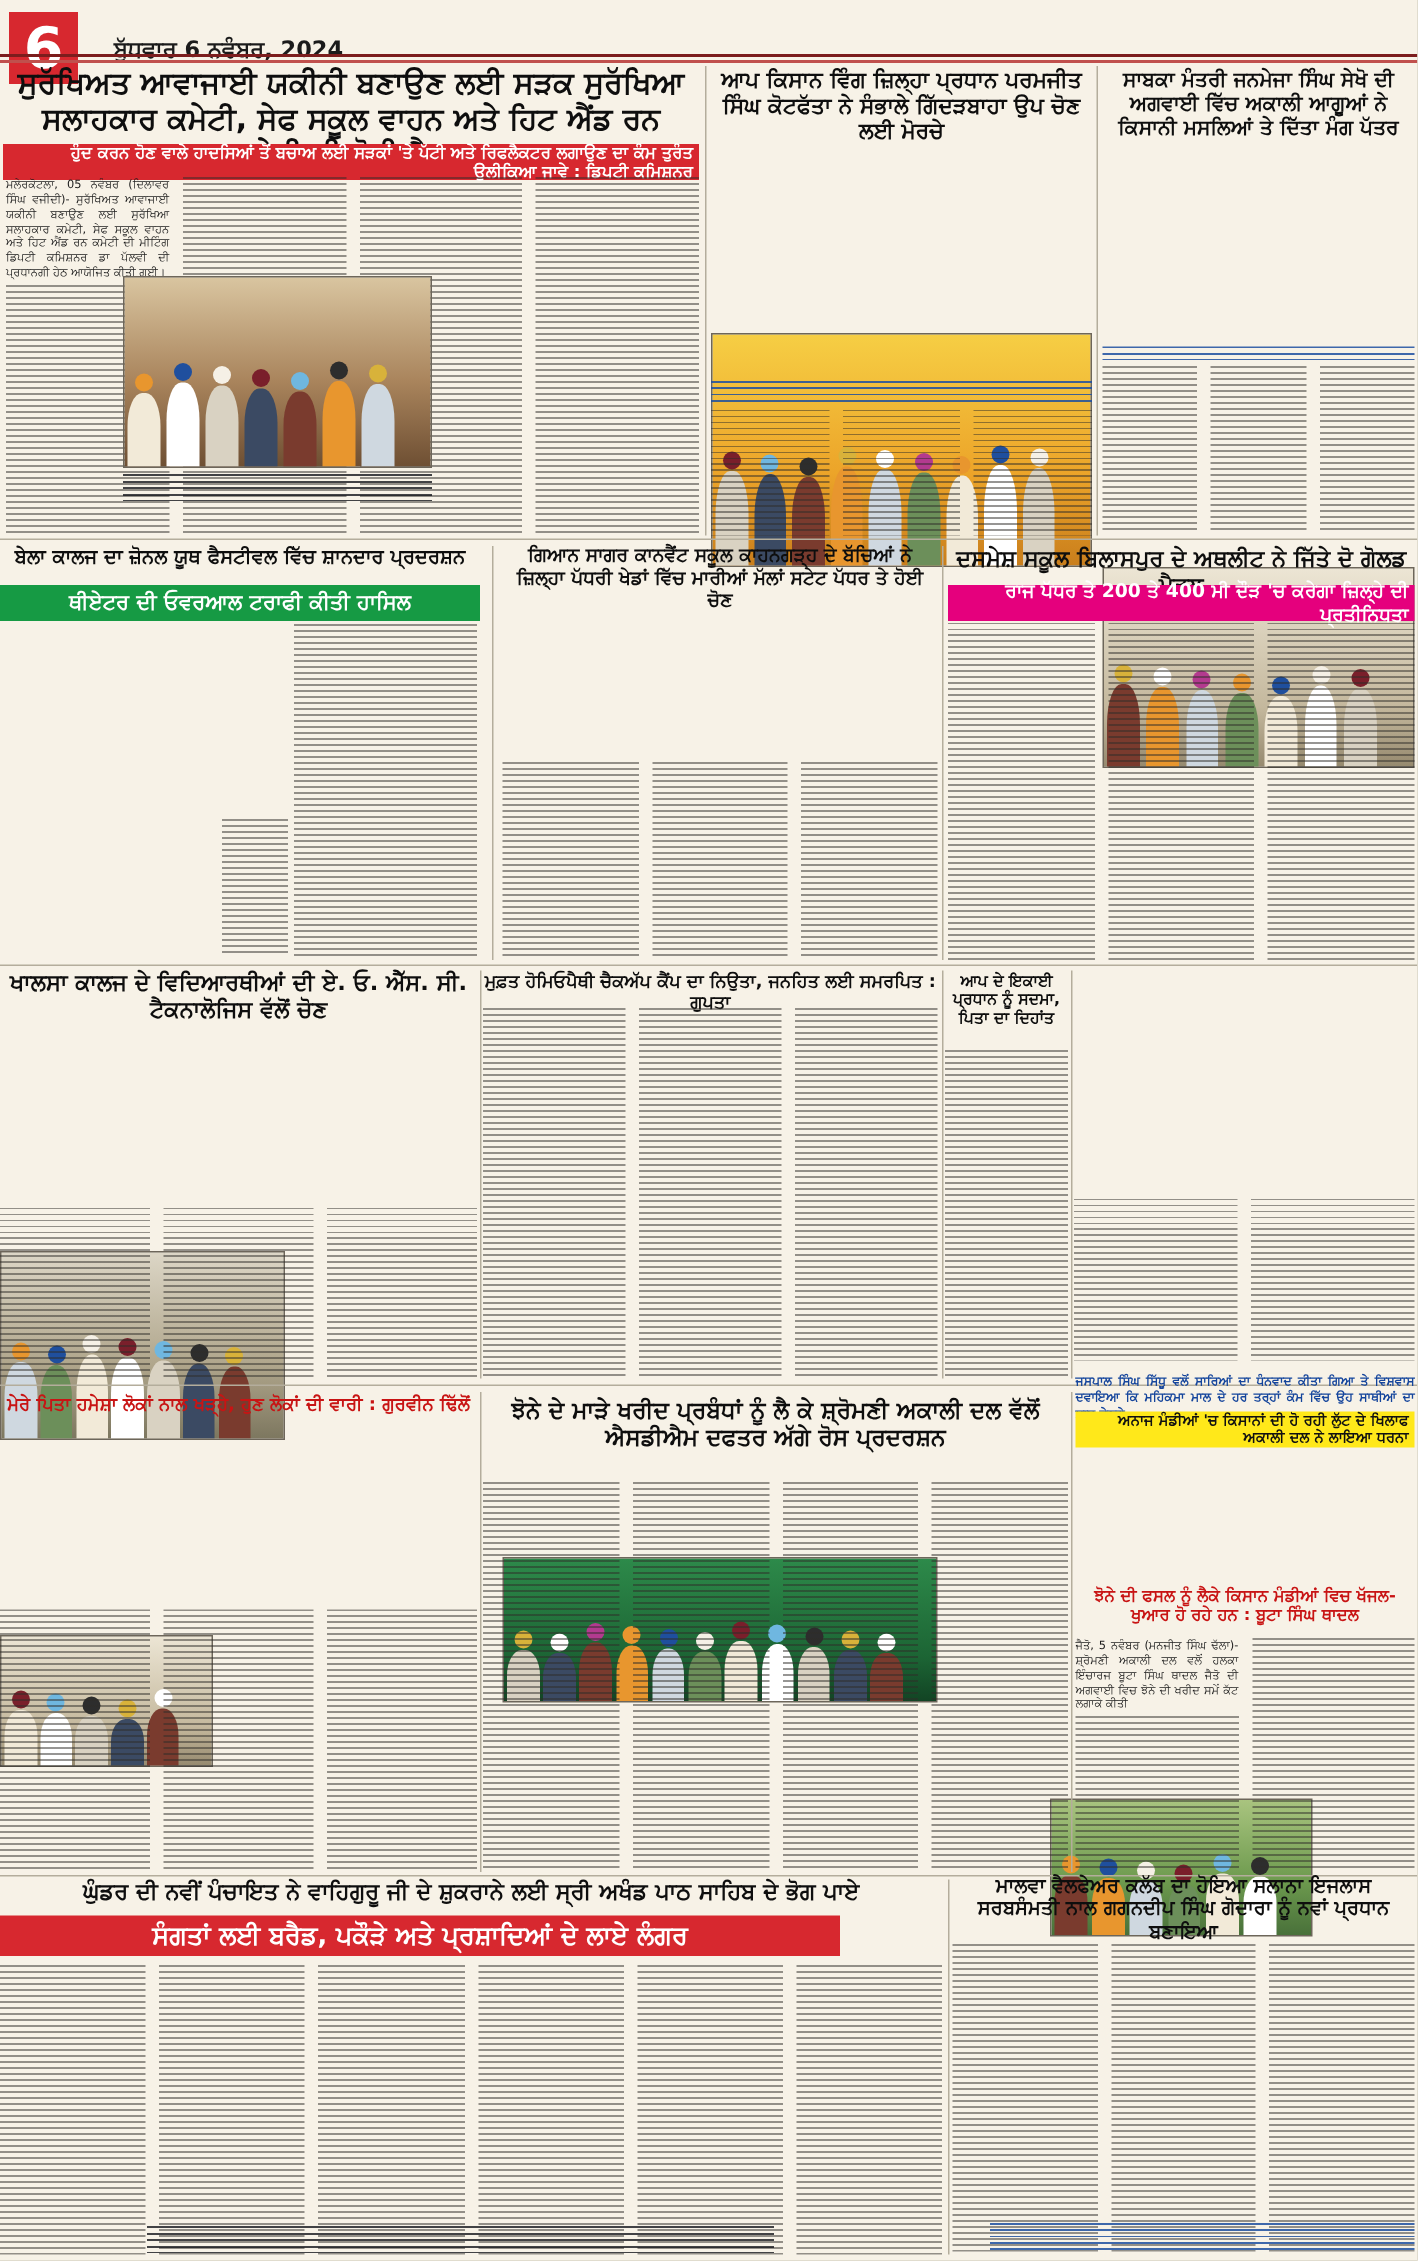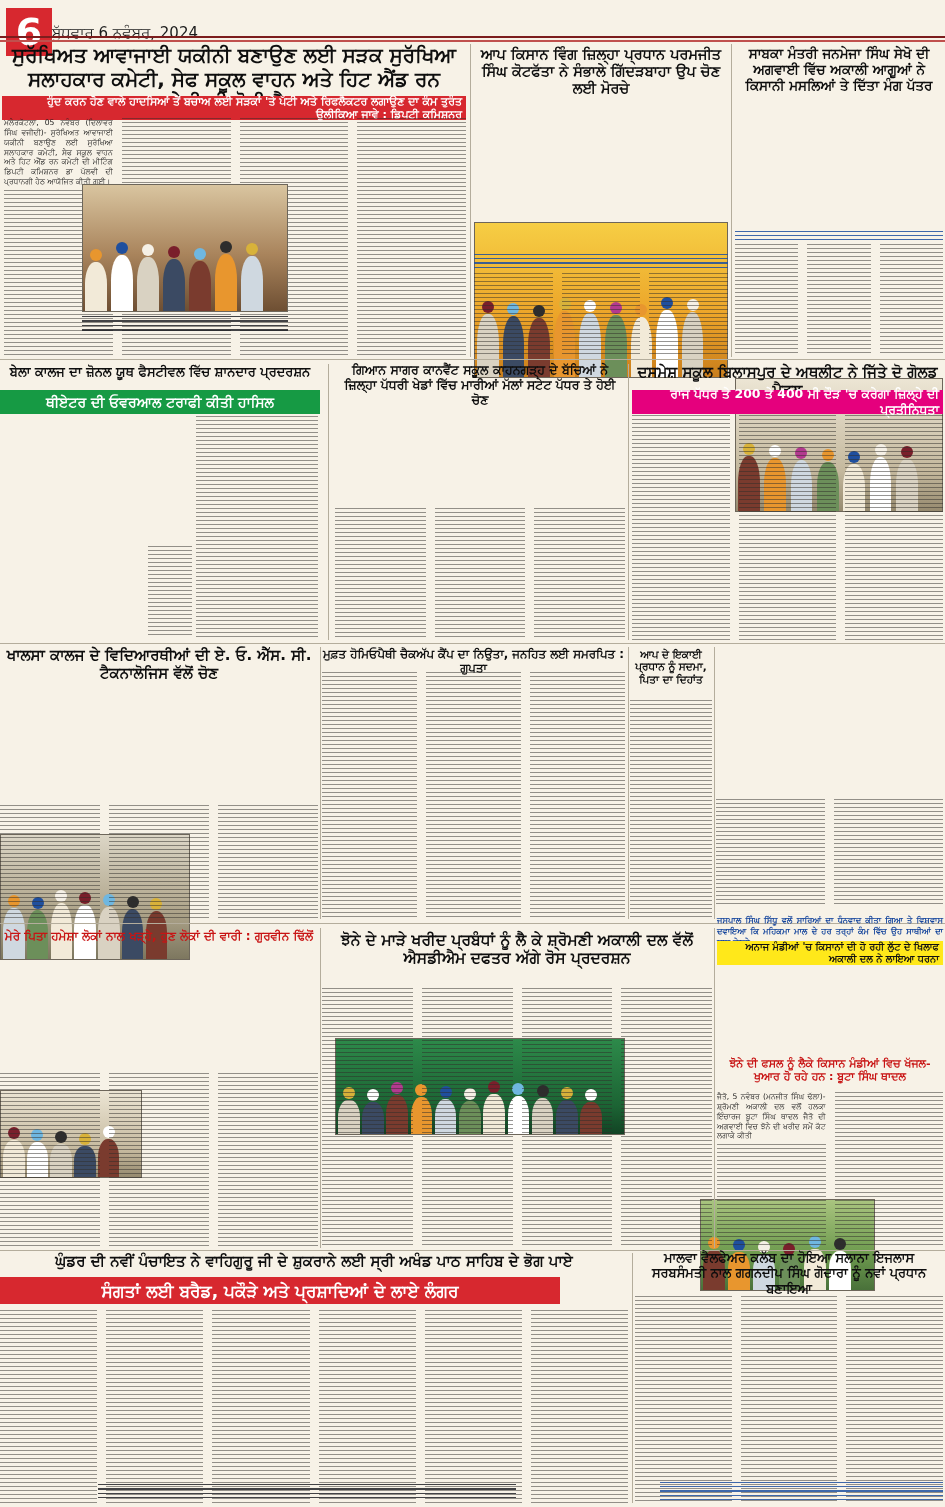--- a/index.html
+++ b/index.html
@@ -43,21 +43,21 @@
   .masthead .b{color:#1f4ea1;position:relative;display:inline-block;}
   .flag{position:absolute;left:4px;top:-11px;width:14px;height:14px;}
   .rule2{position:absolute;left:0;width:945px;border-top:2px solid #7c1d1d;border-bottom:2px solid #c0504d;height:2px;}
 </style>
 </head>
 <body>
 
 <div class="page">
 
   <div class="abs pageno" style="left:6px;top:8px;width:46px;height:48px;font-size:38px;">6</div>
-  <div class="abs" style="left:52px;top:24px;font-size:15px;font-weight:normal;color:#1b1b1b;">ਬੁੱਧਵਾਰ 6 ਨਵੰਬਰ, 2024</div>
+  <div class="abs" style="left:76px;top:24px;font-size:15px;font-weight:bold;color:#1b1b1b;">ਬੁੱਧਵਾਰ 6 ਨਵੰਬਰ, 2024</div>
 
   <div class="rule2" style="top:36px;"></div>
 
   <div class="abs hl" style="left:2px;top:44px;width:464px;font-size:20px;">ਸੁਰੱਖਿਅਤ ਆਵਾਜਾਈ ਯਕੀਨੀ ਬਣਾਉਣ ਲਈ ਸੜਕ ਸੁਰੱਖਿਆ ਸਲਾਹਕਾਰ ਕਮੇਟੀ, ਸੇਫ ਸਕੂਲ ਵਾਹਨ ਅਤੇ ਹਿਟ ਐਂਡ ਰਨ ਕਮੇਟੀ ਦੀ ਹੋਈ ਬੈਠਕ</div>
   <div class="abs banner red" style="left:2px;top:96px;width:464px;height:17px;font-size:11px;">ਹੁੰਦ ਕਰਨ ਹੋਣ ਵਾਲੇ ਹਾਦਸਿਆਂ ਤੋਂ ਬਚਾਅ ਲਈ ਸੜਕਾਂ 'ਤੇ ਪੱਟੀ ਅਤੇ ਰਿਫਲੈਕਟਰ ਲਗਾਉਣ ਦਾ ਕੰਮ ਤੁਰੰਤ ਉਲੀਕਿਆ ਜਾਵੇ : ਡਿਪਟੀ ਕਮਿਸ਼ਨਰ</div>
   <div class="abs cols" style="left:4px;top:118px;width:462px;height:238px;">
     <div class="col">
         <div class="lead">ਮਲੇਰਕੋਟਲਾ, 05 ਨਵੰਬਰ (ਦਿਲਾਵਰ ਸਿੰਘ ਵਜੀਦੀ)- ਸੁਰੱਖਿਅਤ ਆਵਾਜਾਈ ਯਕੀਨੀ ਬਣਾਉਣ ਲਈ ਸੁਰੱਖਿਆ ਸਲਾਹਕਾਰ ਕਮੇਟੀ, ਸੇਫ ਸਕੂਲ ਵਾਹਨ ਅਤੇ ਹਿਟ ਐਂਡ ਰਨ ਕਮੇਟੀ ਦੀ ਮੀਟਿੰਗ ਡਿਪਟੀ ਕਮਿਸ਼ਨਰ ਡਾ ਪੱਲਵੀ ਦੀ ਪ੍ਰਧਾਨਗੀ ਹੇਠ ਆਯੋਜਿਤ ਕੀਤੀ ਗਈ।</div>
         <div class="g"></div>
       </div>

